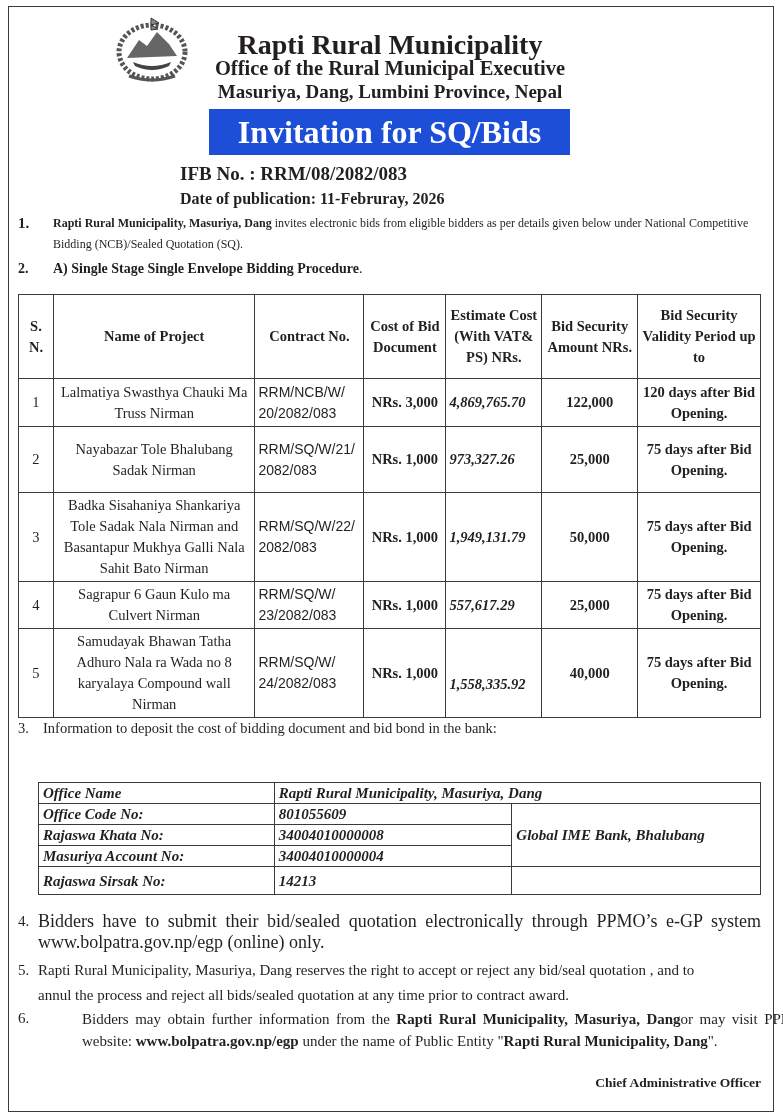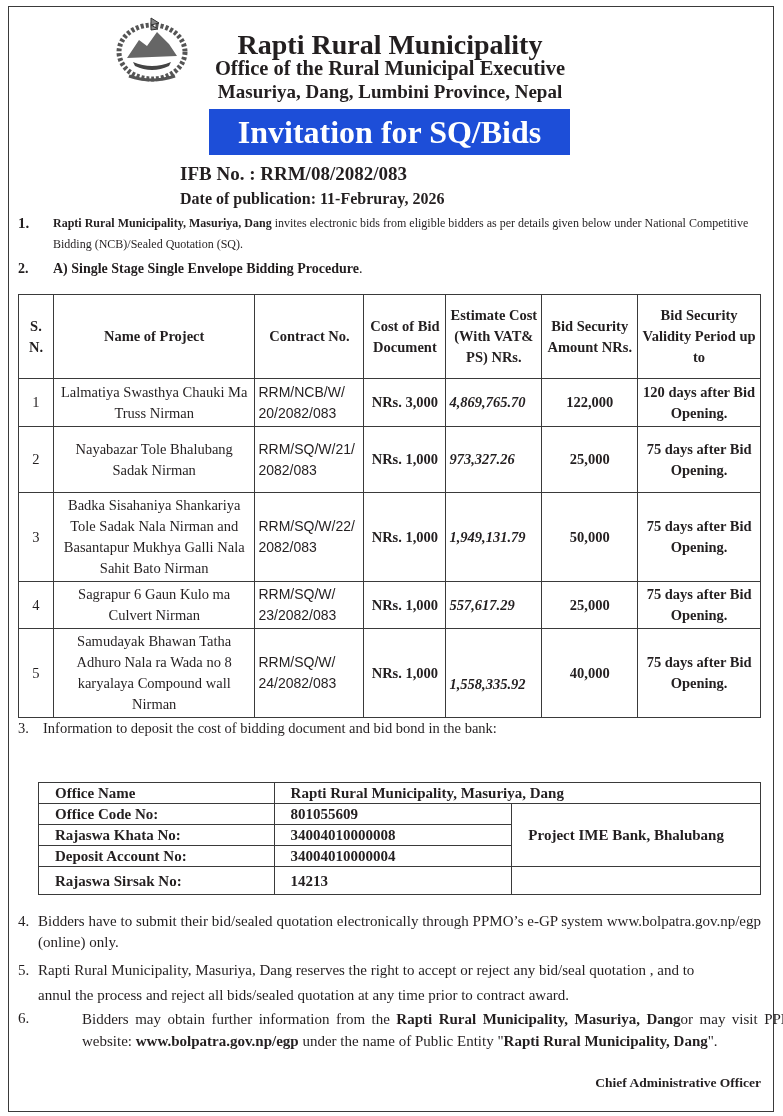--- a/index.html
+++ b/index.html
@@ -22,21 +22,21 @@
   .num { position:absolute; font-weight:bold; }
   table { border-collapse:collapse; position:absolute; }
   table.bids { left:18px; top:281px; width:743px; font-size:14.5px;margin-top:13px; }
   table.bids th, table.bids td { border:1.5px solid #3a3a3a; text-align:center; vertical-align:middle; padding:2px 3px; }
   table.bids th { font-weight:bold; line-height:21px; }
   table.bids td { line-height:21px; }
   td.contract { font-family:"Liberation Sans", "DejaVu Sans", sans-serif; font-size:14px; text-align:left !important; }
   td.bold { font-weight:bold; }
   td.est { text-align:left !important; font-weight:bold;font-style:italic; }
   table.bank { left:38px; top:782px; width:723px; font-size:15px; }
-  table.bank td { border:1.5px solid #3a3a3a; padding:0 16px; font-weight:bold; line-height:20px; height:20px; vertical-align:middle; }
+  table.bank td { border:1.5px solid #3a3a3a; padding:0 4px; font-weight:bold; line-height:20px; height:20px; vertical-align:middle;font-style:italic; }
   .b { font-weight:bold; }
   .justify { text-align:justify; text-align-last:left; }
   .sign { position:absolute; right:22px; top:1075px; font-size:13.5px; font-weight:bold; }
 </style>
 </head>
 <body>
 
 <div class="page"></div>
 
 <svg class="emblem" viewBox="0 0 78 72">
@@ -146,40 +146,40 @@
       <col style="width:249px">
     </colgroup>
   <tbody>
       <tr>
     <td>Office Name</td>
     <td colspan="2">Rapti Rural Municipality, Masuriya, Dang</td>
   </tr>
   <tr>
     <td>Office Code No:</td>
     <td>801055609</td>
-    <td rowspan="3" style="font-size:15px">Project IME Bank, Bhalubang</td>
+    <td rowspan="3" style="font-size:15px">Global IME Bank, Bhalubang</td>
   </tr>
   <tr>
     <td>Rajaswa Khata No:</td>
     <td>34004010000008</td>
   </tr>
   <tr>
-    <td>Deposit Account No:</td>
+    <td>Masuriya Account No:</td>
     <td>34004010000004</td>
   </tr>
   <tr style="height:28px">
     <td>Rajaswa Sirsak No:</td>
     <td>14213</td>
     <td></td>
   </tr>
 </tbody>
   </table>
 
 <div class="para" style="left:18px;top:911px;font-size:15px;">4.</div>
-<div class="para justify" style="left:38px;top:911px;width:723px;font-size:15px;">Bidders have to submit their bid/sealed quotation electronically through PPMO’s e-GP system www.bolpatra.gov.np/egp (online) only.</div>
+<div class="para justify" style="left:38px;top:911px;width:723px;font-size:18px;">Bidders have to submit their bid/sealed quotation electronically through PPMO’s e-GP system www.bolpatra.gov.np/egp (online) only.</div>
 
 <div class="para" style="left:18px;top:960px;font-size:15px;">5.</div>
 <div class="para" style="left:38px;top:960px;width:725px;font-size:15px;">
   <div>Rapti Rural Municipality, Masuriya, Dang reserves the right to accept or reject any bid/seal quotation , and to</div>
   <div style="margin-top:4px">annul the process and reject all bids/sealed quotation at any time prior to contract award.</div>
 </div>
 
 <div class="para" style="left:18px;top:1008px;font-size:15px;">6.</div>
 <div class="para justify" style="left:38px;top:1008px;width:723px;font-size:15px;line-height:22px;margin-left:44px;">
   <span>Bidders may obtain further information from the </span><span class="b">Rapti Rural Municipality, Masuriya, Dang</span><span>or may visit PPMO website: </span><span class="b">www.bolpatra.gov.np/egp</span><span> under the name of Public Entity "</span><span class="b">Rapti Rural Municipality, Dang</span><span>".</span>

